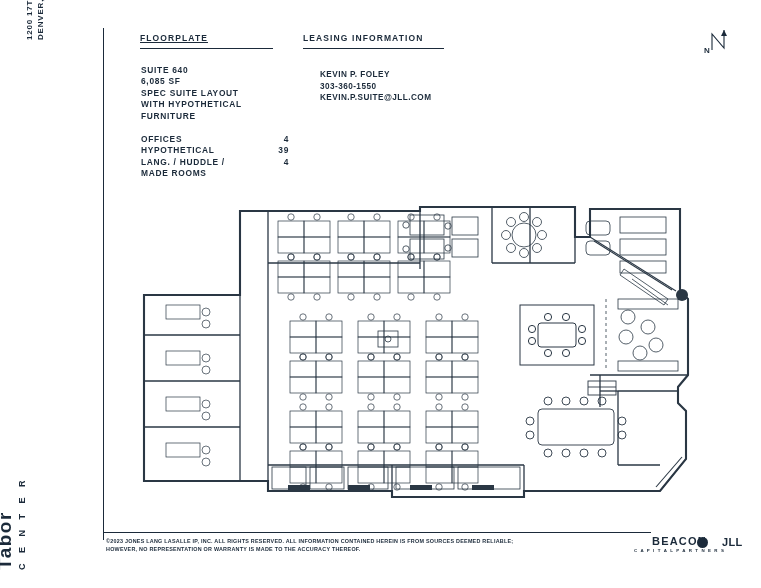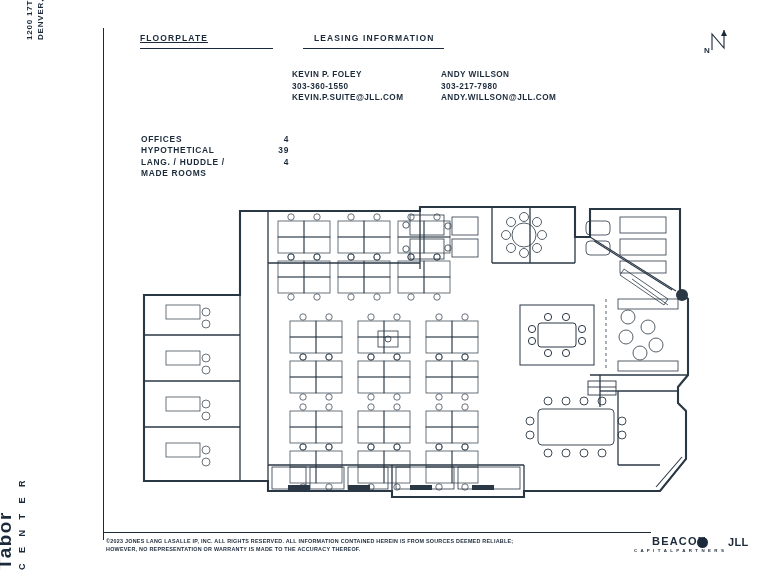--- a/index.html
+++ b/index.html
@@ -53,50 +53,50 @@
   
   .hrule{position:absolute;height:1px;background:#1b2a3a;}
   .hrule.a{left:140px;top:48px;width:133px;}
   .hrule.b{left:303px;top:48px;width:141px;}
 
   .hlabel{
     position:absolute;top:33px;
     font-size:8.5px;font-weight:bold;letter-spacing:1.1px;color:#1b2a3a;
   }
   .hlabel.fp{left:140px;text-decoration:underline;}
-  .hlabel.li{left:314px;}
+  .hlabel.li{left:303px;}
 
   
   .suite{position:absolute;left:141px;top:65px;width:130px;}
   .suite .l{font-size:8.4px;font-weight:bold;letter-spacing:.7px;line-height:11.4px;color:#1b2a3a;}
 
   .stats{position:absolute;left:141px;top:134px;width:148px;}
   .stats .row{display:flex;justify-content:space-between;align-items:flex-start;}
   .stats .k{font-size:8.4px;font-weight:bold;letter-spacing:.7px;line-height:11.4px;color:#1b2a3a;}
   .stats .v{font-size:8.4px;font-weight:bold;letter-spacing:.7px;line-height:11.4px;color:#1b2a3a;}
 
   
   .contact{position:absolute;top:69px;}
   .contact.c1{left:292px;}
   .contact.c2{left:441px;}
-  .contact div{font-size:8.2px;font-weight:bold;letter-spacing:.45px;line-height:11.5px;color:#1b2a3a;}
+  .contact div{font-size:8.2px;font-weight:bold;letter-spacing:.45px;line-height:11.5px;color:#1b2a3a;margin-left:28px;}
 
   
   .north{position:absolute;left:702px;top:28px;width:30px;height:30px;}
   .north .n{position:absolute;left:2px;top:18px;font-size:8px;font-weight:bold;color:#1b2a3a;}
 
   
   .footer-rule{position:absolute;left:103px;top:532px;width:548px;height:1px;background:#1b2a3a;}
   .disclaimer{position:absolute;left:106px;top:537px;width:420px;}
   .disclaimer div{font-size:5.4px;font-weight:bold;letter-spacing:.25px;line-height:8px;color:#1b2a3a;}
 
   .beacon{position:absolute;left:634px;top:535px;text-align:center;}
   .beacon .b1{font-size:11px;font-weight:bold;letter-spacing:1.2px;color:#1b2a3a;line-height:12px;}
   .beacon .b2{font-size:4.4px;font-weight:bold;letter-spacing:1.1px;color:#1b2a3a;line-height:7px;}
-  .jll{position:absolute;left:697px;top:536px;display:flex;align-items:center;gap:20px;}
+  .jll{position:absolute;left:697px;top:536px;display:flex;align-items:center;gap:14px;}
   .jll .dot{width:11px;height:11px;border-radius:50%;background:#1b2a3a;}
   .jll .txt{font-size:11px;font-weight:bold;letter-spacing:.3px;color:#1b2a3a;}
 
   
   .plan{position:absolute;left:120px;top:195px;width:615px;height:320px;}
   .plan svg{display:block;}
 </style>
 </head>
 <body>
 
@@ -112,20 +112,27 @@
   <div class="logo-vert">
     <div class="tabor">Tabor</div>
     <div class="center">C E N T E R</div>
   </div>
 
   <div class="hlabel fp">FLOORPLATE</div>
   <div class="hrule a"></div>
   <div class="hlabel li">LEASING  INFORMATION</div>
   <div class="hrule b"></div>
 
+  <div class="suite">
+    <div class="l">SUITE 640</div>
+    <div class="l">6,085 SF</div>
+    <div class="l">SPEC SUITE LAYOUT</div>
+    <div class="l">WITH HYPOTHETICAL</div>
+    <div class="l">FURNITURE</div>
+  </div>
 
   <div class="stats">
     <div class="row">
       <span class="k">OFFICES</span>
       <span class="v">4</span>
     </div>
     <div class="row">
       <span class="k">HYPOTHETICAL</span>
       <span class="v">39</span>
     </div>
@@ -136,25 +143,20 @@
     <div class="row">
       <span class="k">MADE ROOMS</span>
       <span class="v"></span>
     </div>
   </div>
 
   <div class="contact c1">
     <div>KEVIN P. FOLEY</div>
     <div>303-360-1550</div>
     <div>KEVIN.P.SUITE@JLL.COM</div>
-  </div>
-  <div class="contact c2">
-    <div>ANDY WILLSON</div>
-    <div>303-217-7980</div>
-    <div>ANDY.WILLSON@JLL.COM</div>
   </div>
 
   <div class="north">
     <svg width="30" height="30" viewBox="0 0 30 30">
       <path d="M22 2 L22 20 L10 6 L10 22" fill="none" stroke="#1b2a3a" stroke-width="1.1"></path>
       <path d="M22 2 L19 8 L25 8 Z" fill="#1b2a3a"></path>
     </svg>
     <span class="n">N</span>
   </div>
 

